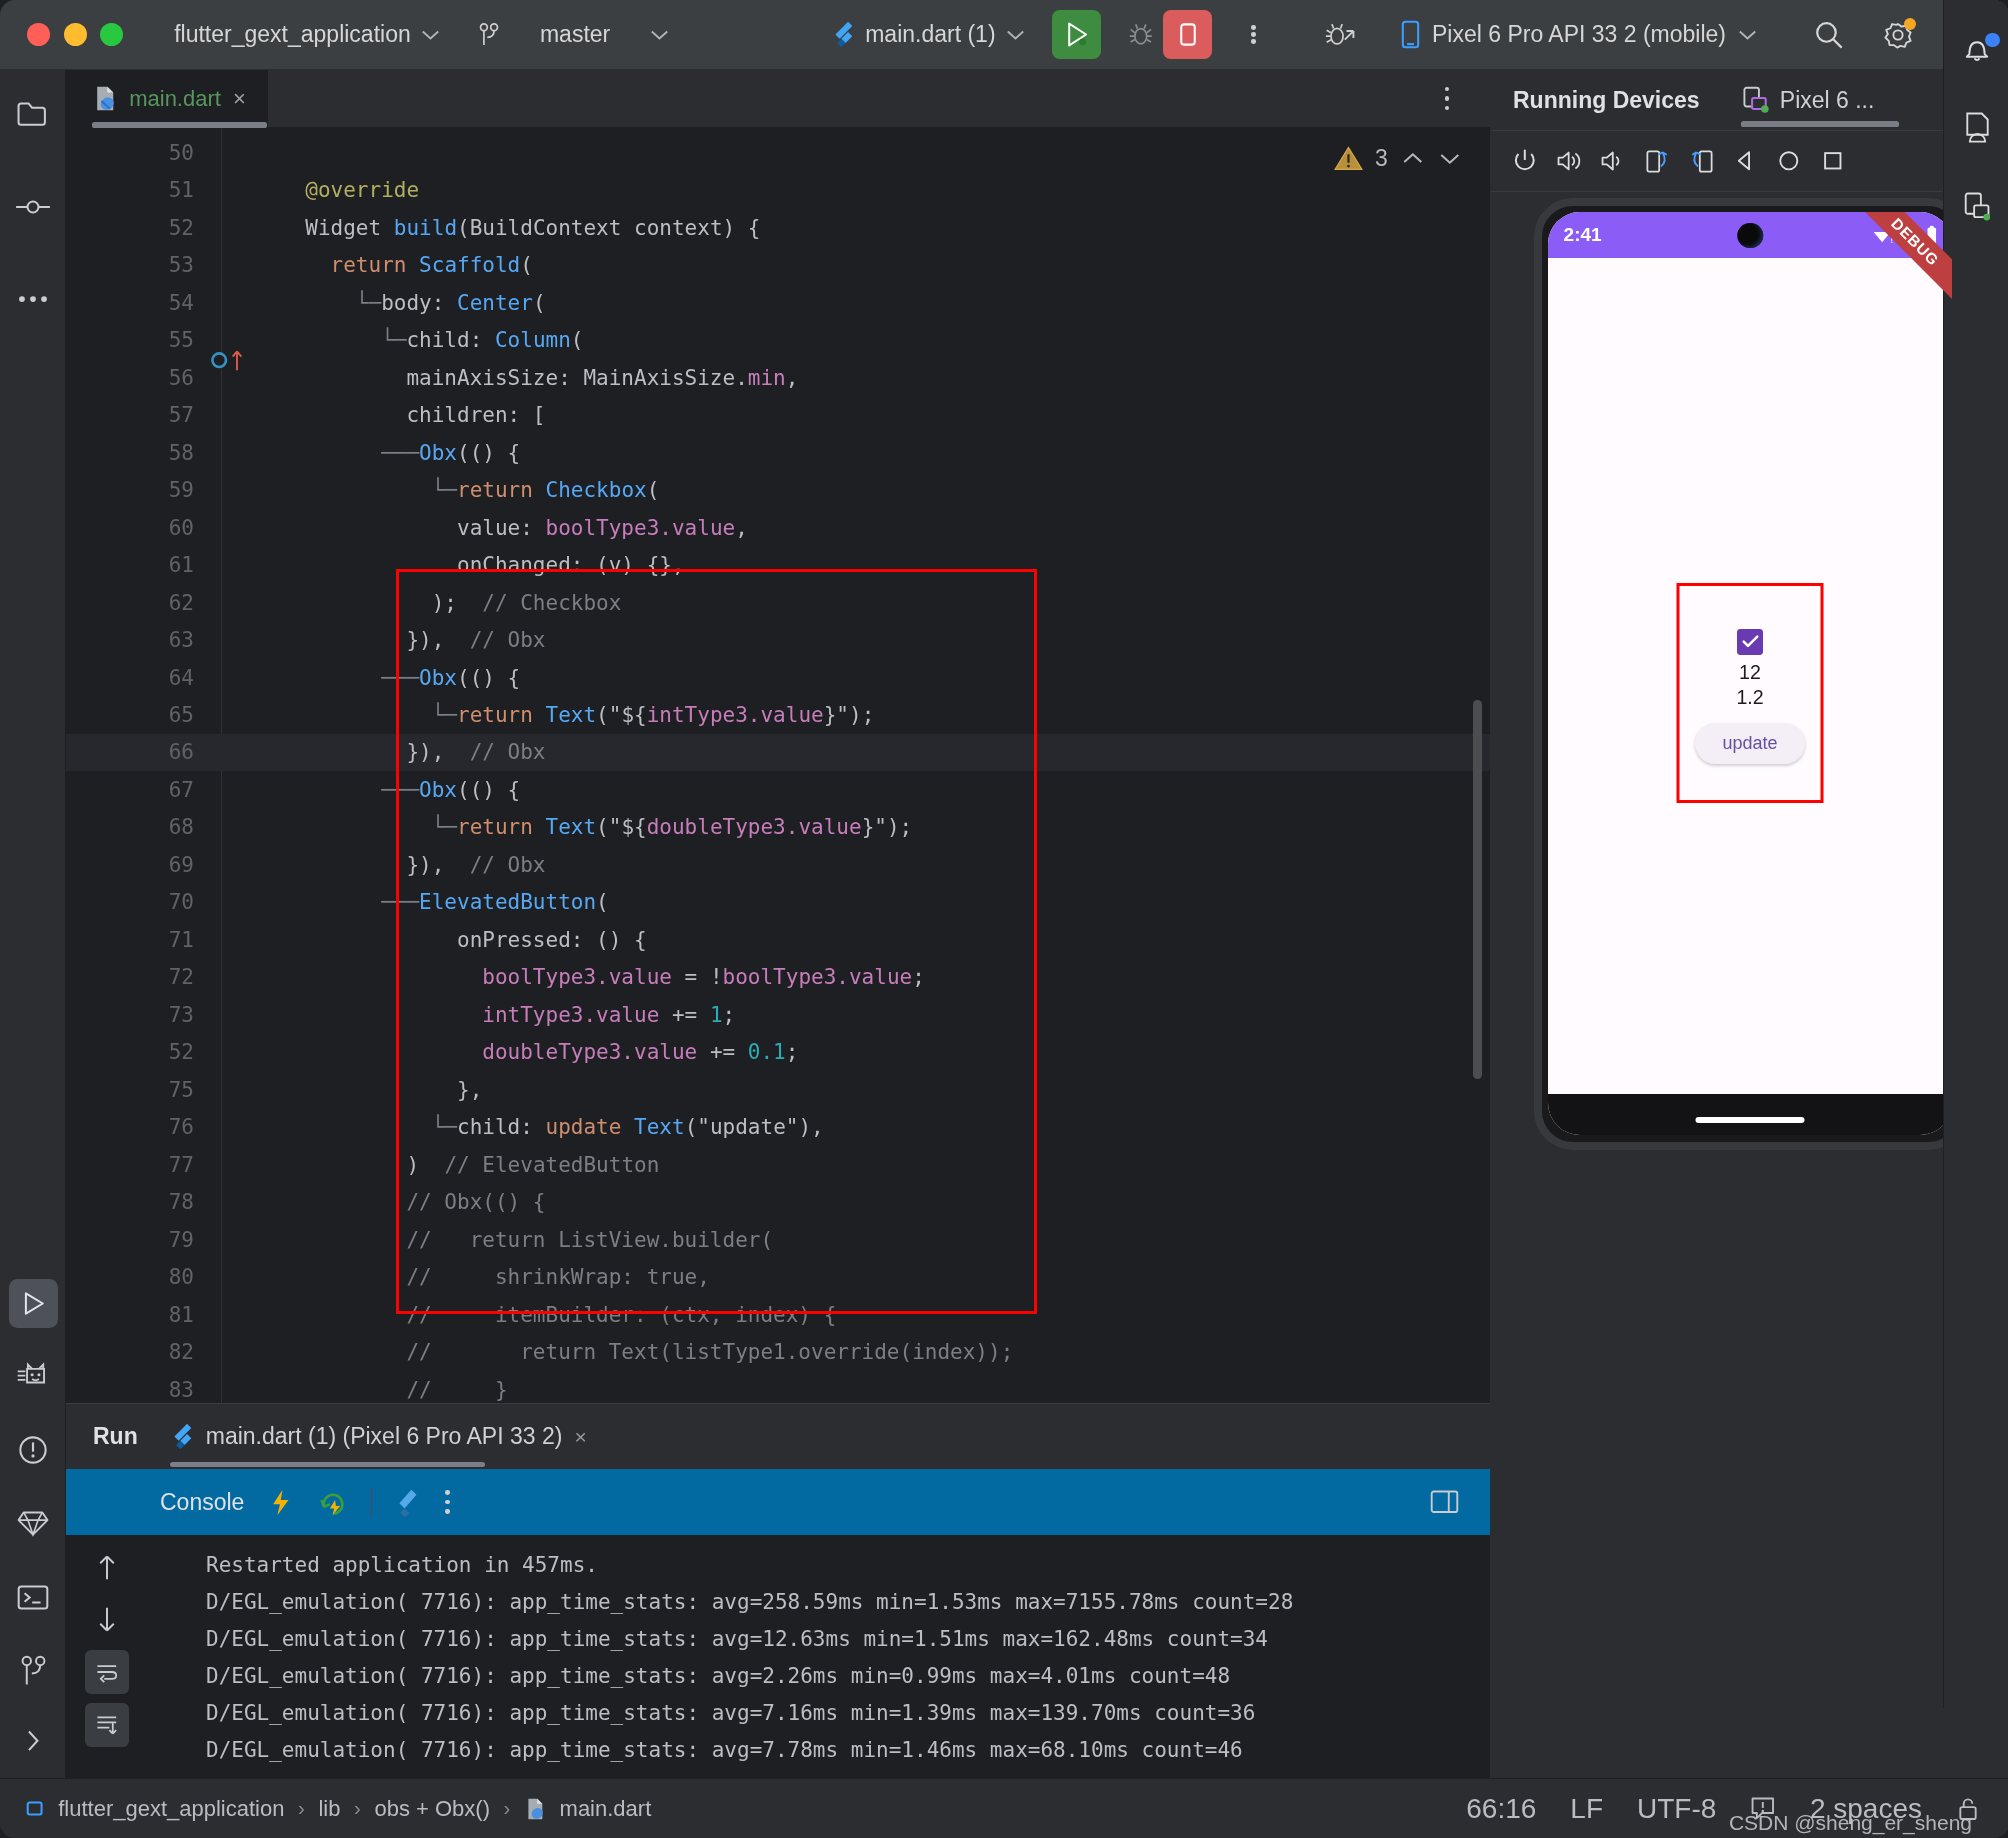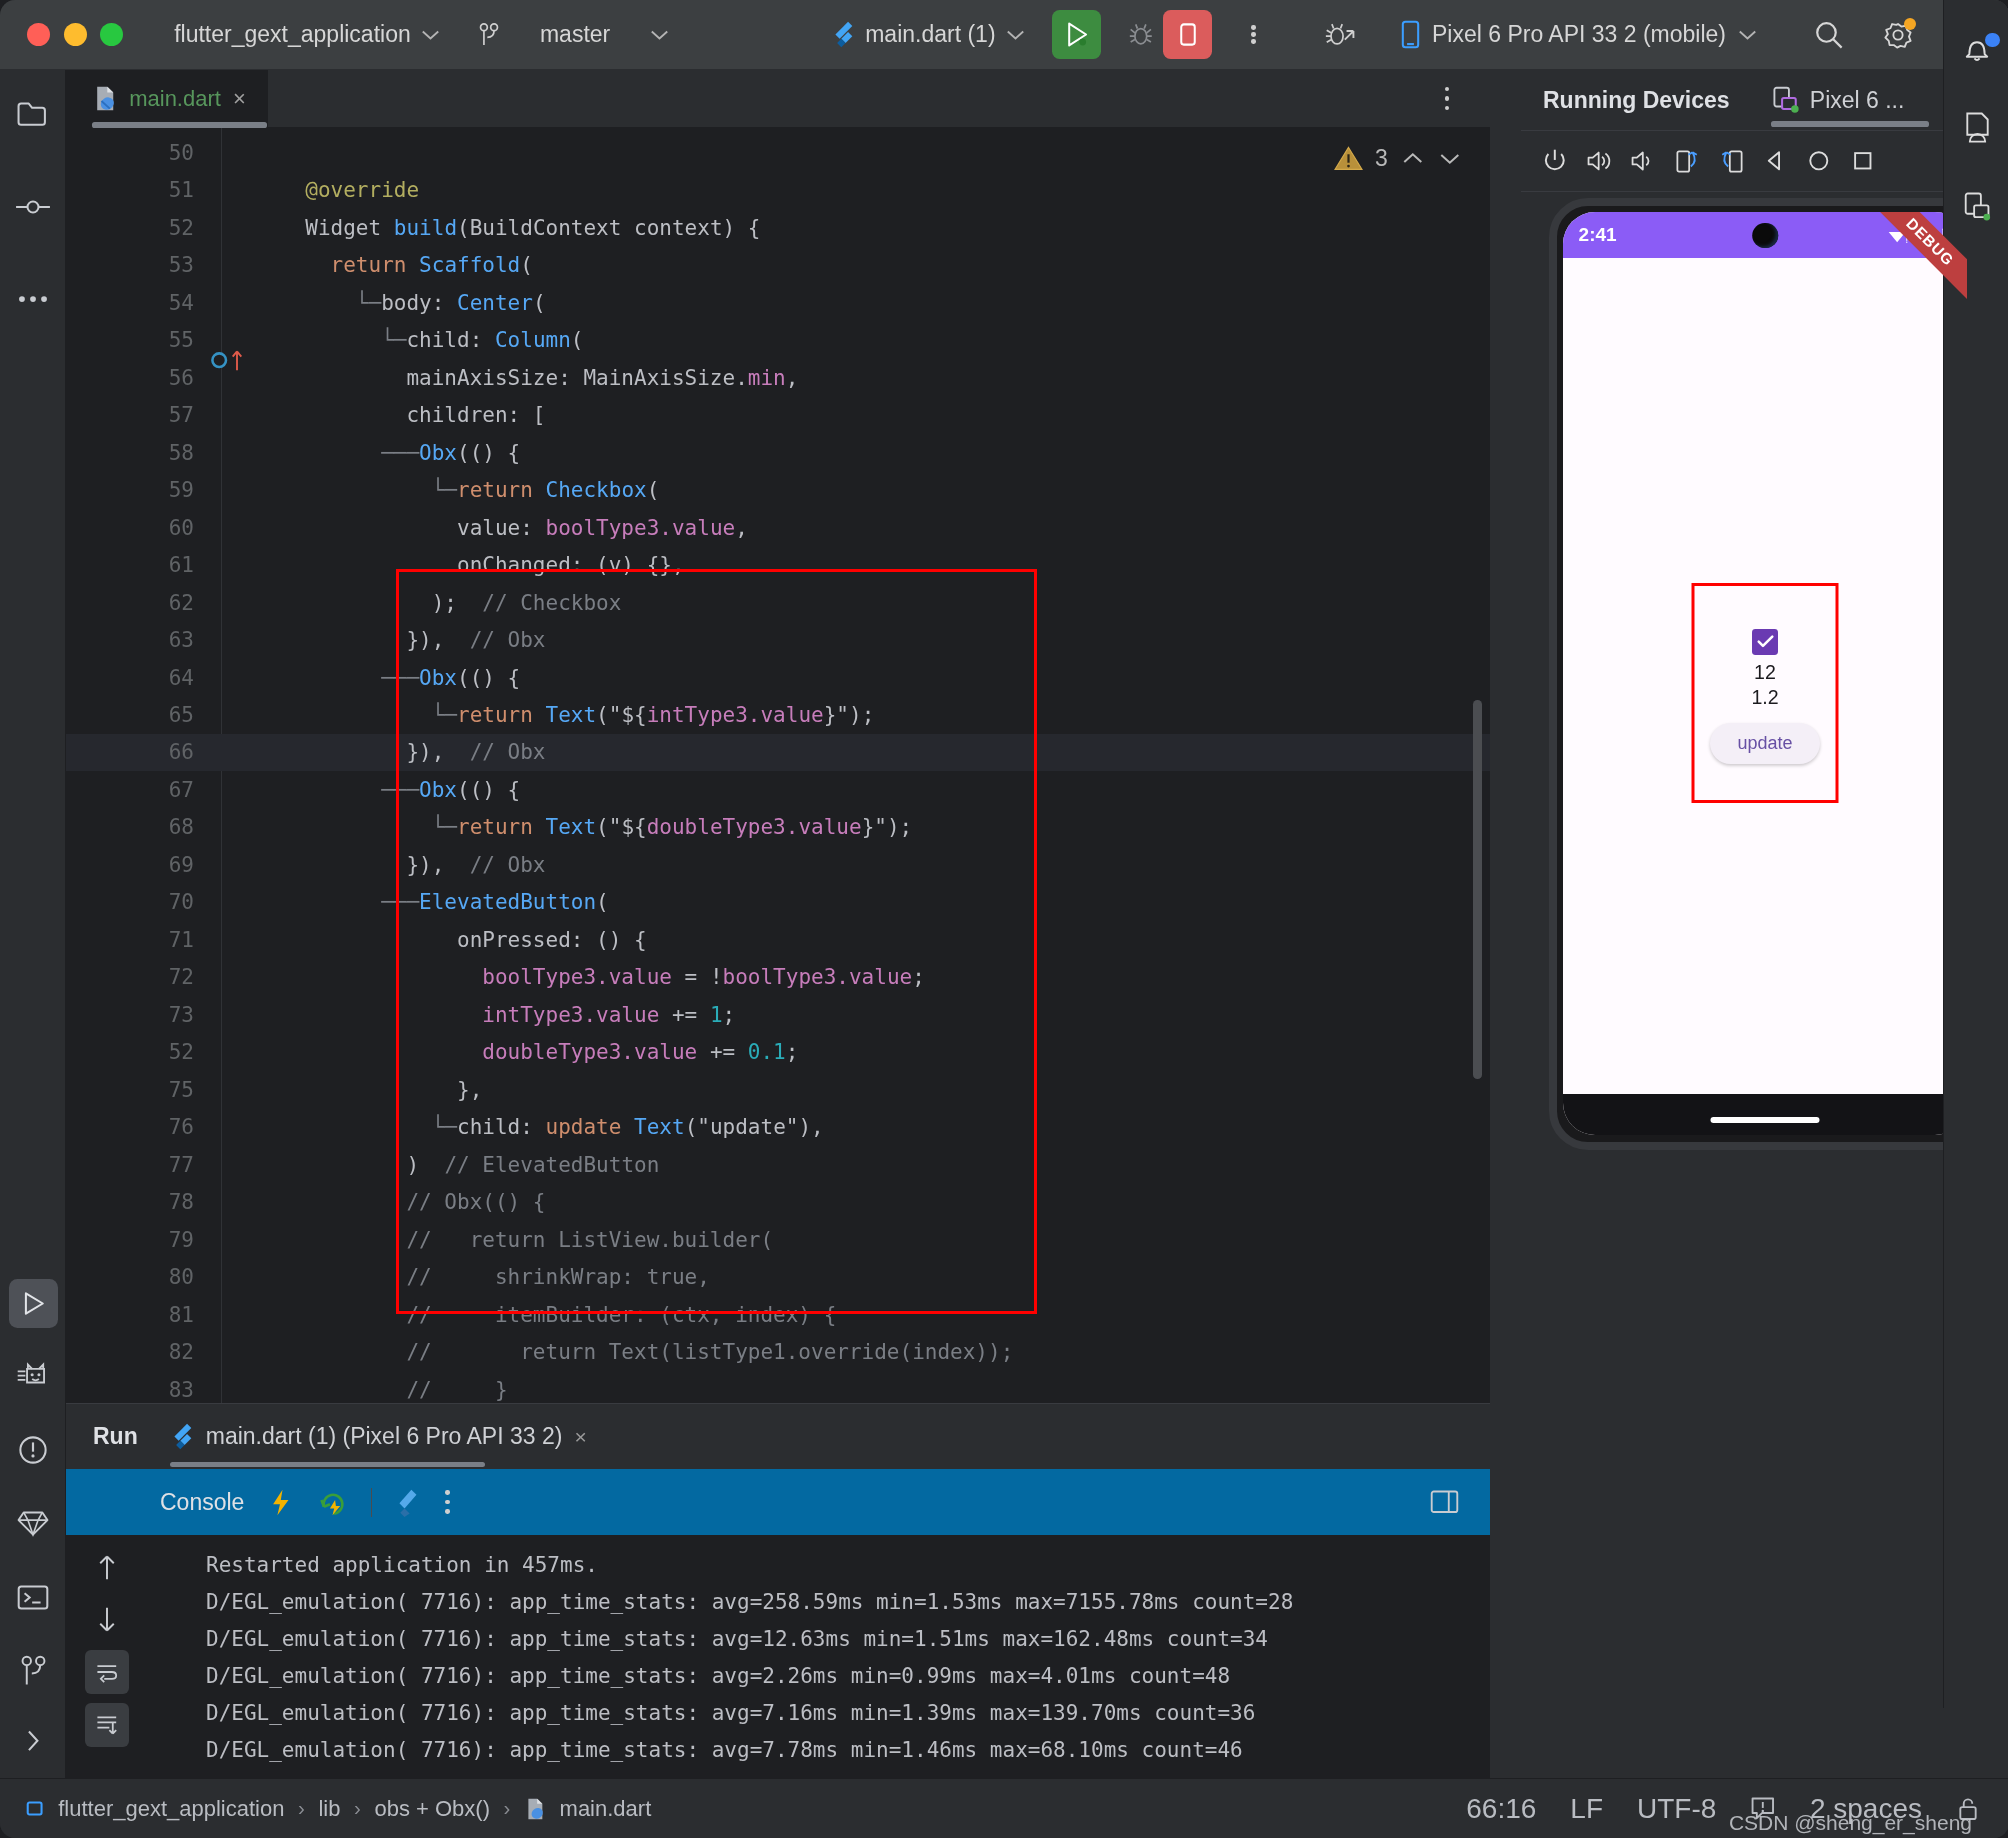--- a/index.html
+++ b/index.html
@@ -151,21 +151,20 @@
 
   .editor-vscroll {
     position: absolute; right: 8.5px; top: 572px; width: 8.5px; height: 379px;
     background: #4b4d51; border-radius: 4.3px;
   }
 
   
   .rightpanel {
     position: absolute; left: 1491px; top: 70px; width: 518px; height: 1708px;
     background: #2b2d30;
-    padding-left: 30px;
   }
   .rp-header {
     position: relative; height: 61px; display: flex; align-items: center;
     border-bottom: 0.9px solid #393b40;
   }
   .rp-title { color: #dfe1e5; font-size: 23px; font-weight: bold; margin-left: 22px; }
   .rp-tab { display: flex; align-items: center; gap: 10.2px; margin-left: 41px; position: relative; }
   .rp-tab .t { color: #cfd1d5; font-size: 23px; }
   .rp-tab-underline { position: absolute; left: 0; bottom: -12px; width: 158px; height: 5.1px; background: #7a7f87; border-radius:2.6px; }
 

